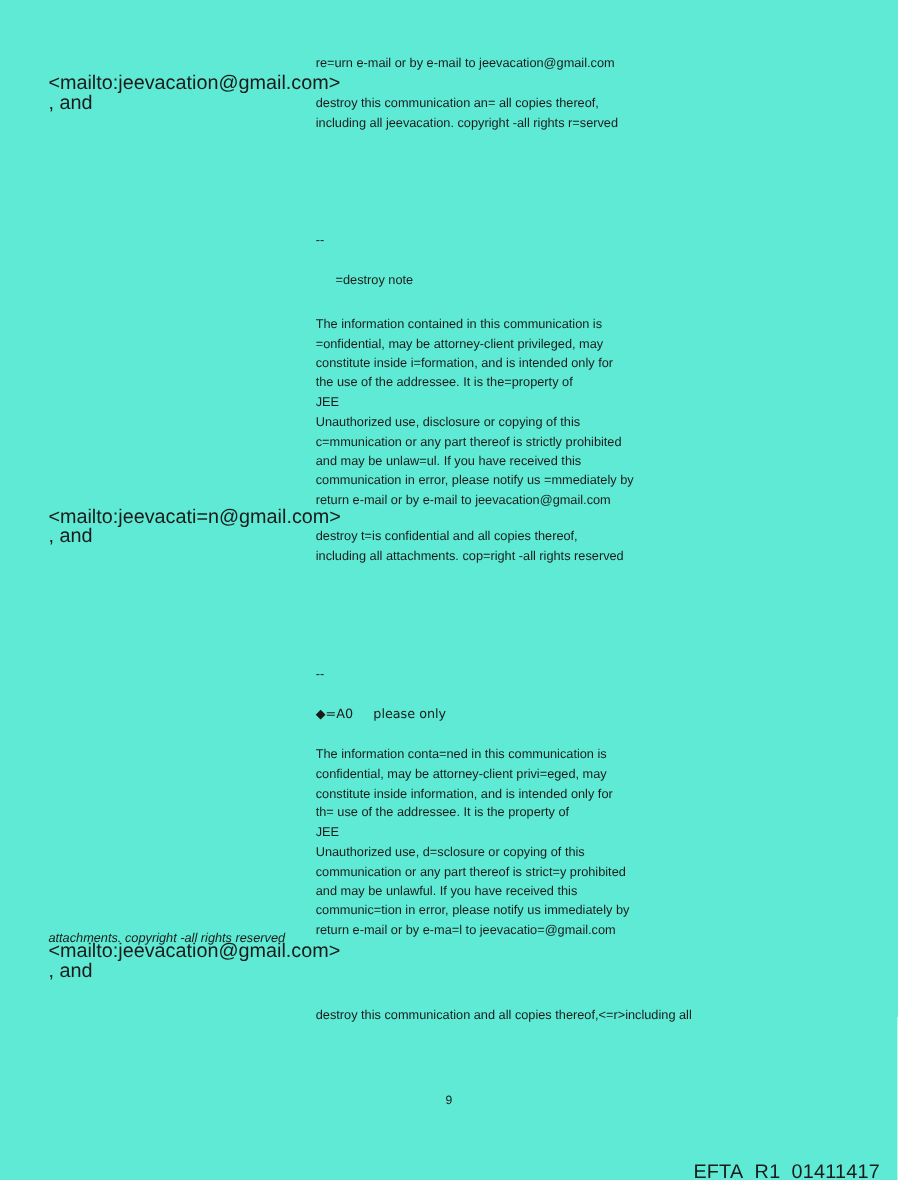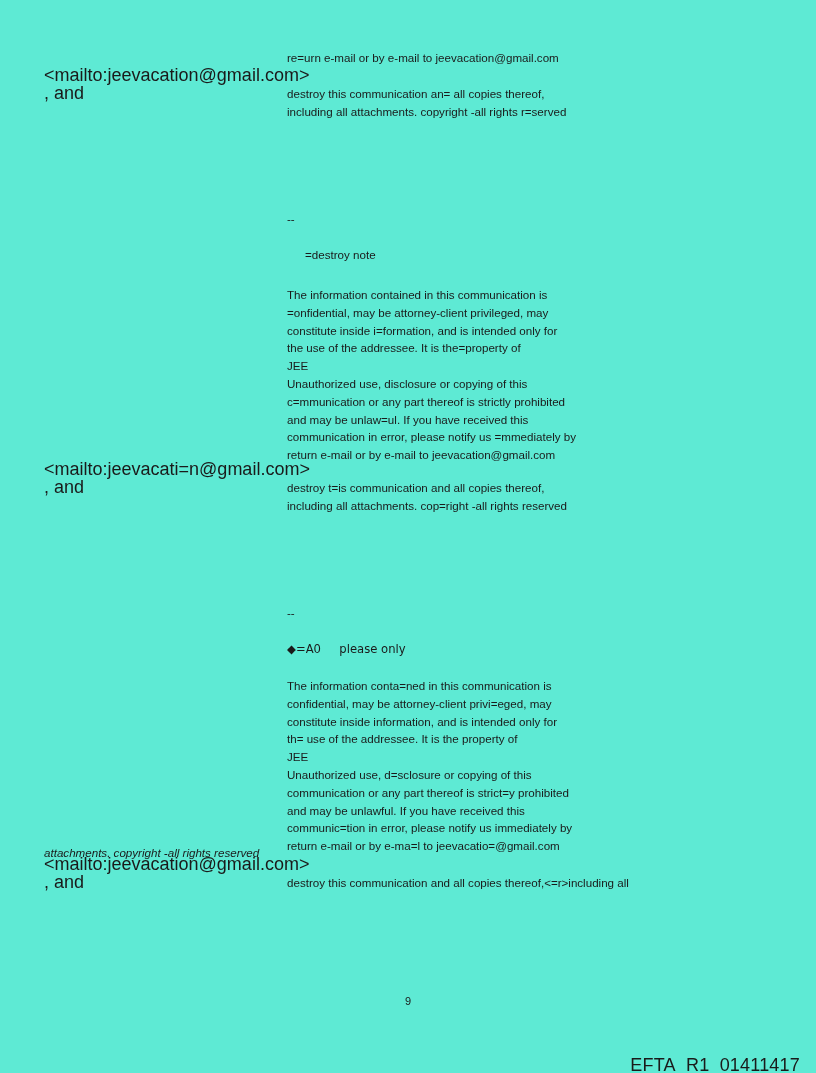--- a/index.html
+++ b/index.html
@@ -31,20 +31,21 @@
     font-size: 18px;
     line-height: 17.8px;
   }
   .body-col {
     left: 287px;
     width: 420px;
   }
   .wide-col {
     left: 287px;
     width: 480px;
+    margin-top: 40px;
   }
   .full-col {
     left: 44px;
     width: 700px;
   }
   .dashes {
     left: 287px;
     font-size: 11.6px;
     line-height: 17.8px;
     color: #1a1a1a;
@@ -83,40 +84,40 @@
 </head>
 <body>
 
 <div class="page">
 
   <div class="block body-col" style="top:49px;">re=urn e-mail or by e-mail to jeevacation@gmail.com</div>
 
   <div class="block left-col" style="top:67px;">&lt;mailto:jeevacation@gmail.com&gt; , and</div>
 
   <div class="block body-col" style="top:85px;">destroy this communication an= all copies thereof,
-including all attachments. copyright -all rights r=served</div>
+including all jeevacation. copyright -all rights r=served</div>
 
   <div class="block dashes" style="top:210px;">--</div>
 
   <div class="block note-head" style="top:246px;">=destroy note</div>
 
   <div class="block body-col" style="top:286px;">The information contained in this communication is
 =onfidential, may be attorney-client privileged, may
 constitute inside i=formation, and is intended only for
 the use of the addressee. It is the=property of
 JEE
 Unauthorized use, disclosure or copying of this
 c=mmunication or any part thereof is strictly prohibited
 and may be unlaw=ul. If you have received this
 communication in error, please notify us =mmediately by
 return e-mail or by e-mail to jeevacation@gmail.com</div>
 
   <div class="block left-col" style="top:461px;">&lt;mailto:jeevacati=n@gmail.com&gt; , and</div>
 
-  <div class="block body-col" style="top:479px;">destroy t=is communication and all copies thereof,
+  <div class="block body-col" style="top:479px;">destroy t=is confidential and all copies thereof,
 including all attachments. cop=right -all rights reserved</div>
 
   <div class="block dashes" style="top:604px;">--</div>
 
   <div class="block note-head-2 glyph-box" style="top:641px;">◆=A0     please only</div>
 
   <div class="block body-col" style="top:677px;">The information conta=ned in this communication is
 confidential, may be attorney-client privi=eged, may
 constitute inside information, and is intended only for
 th= use of the addressee. It is the property of

